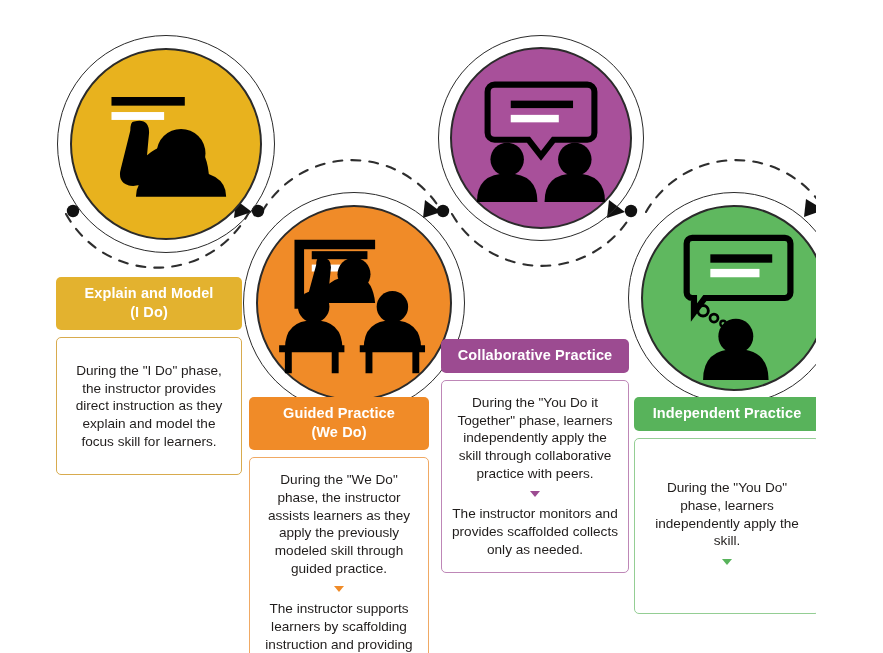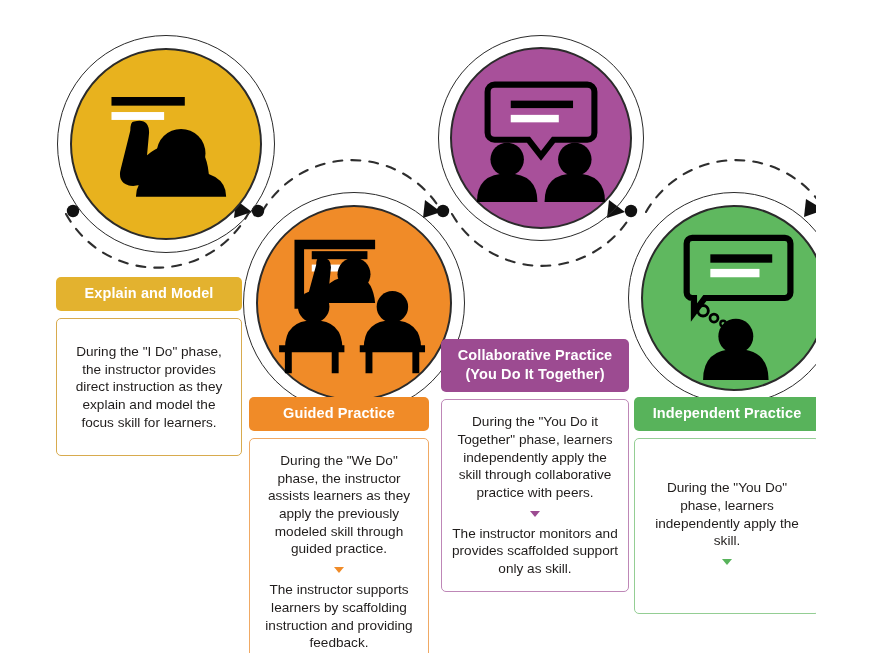--- a/index.html
+++ b/index.html
@@ -185,46 +185,47 @@
 
         <circle cx="51" cy="71" r="9.6" fill="#000"></circle>
         <path d="M33 95 q0 -17 18 -17 q18 0 18 17 z" fill="#000"></path>
       </svg>
     </div>
   </div>
 
   <div class="card" style="left:56px; top:277px; width:186px;">
     <div class="card-head" style="background:#E3B22F;">
       <div>Explain and Model</div>
+      <div>(I Do)</div>
     </div>
     <div class="card-body" style="border-color:#D8AB4E; min-height:138px;">
       <p>During the "I Do" phase, the instructor provides direct instruction as they explain and model the focus skill for learners.</p>
     </div>
   </div>
 
   <div class="card" style="left:249px; top:397px; width:180px;">
     <div class="card-head" style="background:#F08B28;">
       <div>Guided Practice</div>
+      <div>(We Do)</div>
     </div>
     <div class="card-body" style="border-color:#F0A964; min-height:172px;">
       <p>During the "We Do" phase, the instructor assists learners as they apply the previously modeled skill through guided practice.</p>
       <div class="sep" style="border-top-color:#F08B28;"></div>
       <p>The instructor supports learners by scaffolding instruction and providing feedback.</p>
     </div>
   </div>
 
   <div class="card" style="left:441px; top:339px; width:188px;">
     <div class="card-head" style="background:#9C4B91;text-align:center;">
       <div>Collaborative Practice</div>
-      <div>(You Do It Together)</div>
     </div>
     <div class="card-body" style="border-color:#BE87B7; min-height:182px;">
       <p>During the "You Do it Together" phase, learners independently apply the skill through collaborative practice with peers.</p>
       <div class="sep" style="border-top-color:#9C4B91;"></div>
-      <p>The instructor monitors and provides scaffolded support only as skill.</p>
+      <p>The instructor monitors and provides scaffolded collects only as needed.</p>
     </div>
   </div>
 
   <div class="card" style="left:634px; top:397px; width:186px;border-radius:11px;">
     <div class="card-head" style="background:#58B35B;">
       <div>Independent Practice</div>
     </div>
     <div class="card-body" style="border-color:#94CE94; min-height:176px;">
       <p>During the "You Do" phase, learners independently apply the skill.</p>
       <div class="sep" style="border-top-color:#58B35B;"></div>

